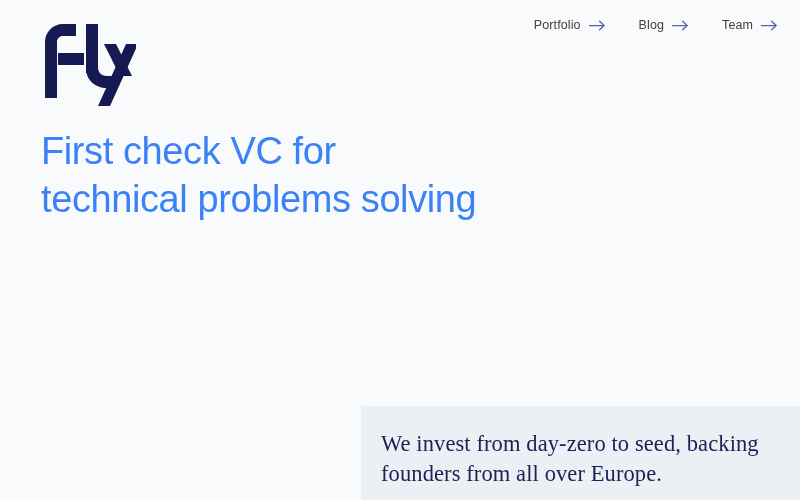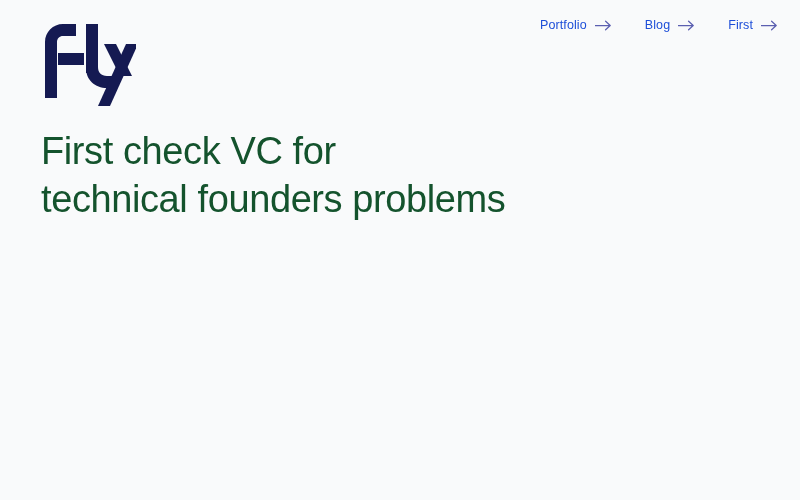--- a/index.html
+++ b/index.html
@@ -58,41 +58,41 @@
     gap:8px;
     font-size:12.5px;
     letter-spacing:0.1px;
     color:#4b4f9e;
     text-decoration:none;
     line-height:1;
     cursor:pointer;
     white-space:nowrap;
   }
 
-  .nav-link-label { color:#1d4ed8; }
+  .nav-link-label { color:#404040; }
 
   .nav-arrow {
     display:inline-block;
     width:17px;
     height:11px;
     flex:0 0 auto;
   }
   .nav-arrow svg { display:block; }
 
   
   .headline {
     position:absolute;
     left:41px;
     top:127px;
     width:520px;
     font-size:38px;
     line-height:48px;
     font-weight:400;
     letter-spacing:-0.4px;
-    color:#14532d;
+    color:#3b82f6;
   }
   .headline-line { display:block; white-space:nowrap; }
 
   
   .intro-panel {
     position:absolute;
     left:361px;
     top:406px;
     width:439px;
     height:94px;
@@ -152,30 +152,33 @@
       <a class="nav-link" href="#">
         <span class="nav-link-label">Blog</span>
         <span class="nav-arrow">
           <svg viewBox="0 0 17 11" width="17" height="11">
             <path d="M0.5 5.5 H15 M10.6 1.2 L15.2 5.5 L10.6 9.8" fill="none" stroke="#5b5fb0" stroke-width="1.25" stroke-linecap="round" stroke-linejoin="round"></path>
           </svg>
         </span>
       </a>
 
       <a class="nav-link" href="#">
-        <span class="nav-link-label">First</span>
+        <span class="nav-link-label">Team</span>
         <span class="nav-arrow">
           <svg viewBox="0 0 17 11" width="17" height="11">
             <path d="M0.5 5.5 H15 M10.6 1.2 L15.2 5.5 L10.6 9.8" fill="none" stroke="#5b5fb0" stroke-width="1.25" stroke-linecap="round" stroke-linejoin="round"></path>
           </svg>
         </span>
       </a>
 
     </nav>
   </div>
 
   <h1 class="headline">
     <span class="headline-line">First check VC for</span>
-    <span class="headline-line">technical founders problems</span>
+    <span class="headline-line">technical problems solving</span>
   </h1>
 
+  <div class="intro-panel">
+    <p class="intro-text">We invest from day-zero to seed, backing founders from all over Europe.</p>
+  </div>
 
 </div>
 
 </body></html>

